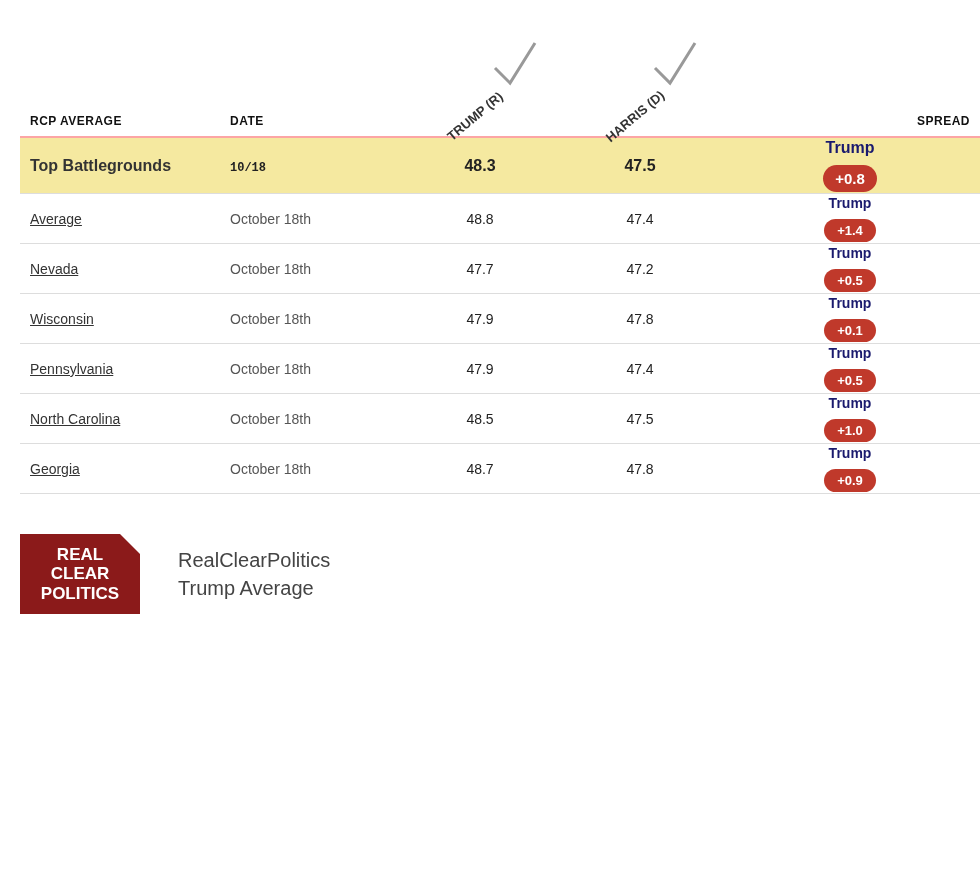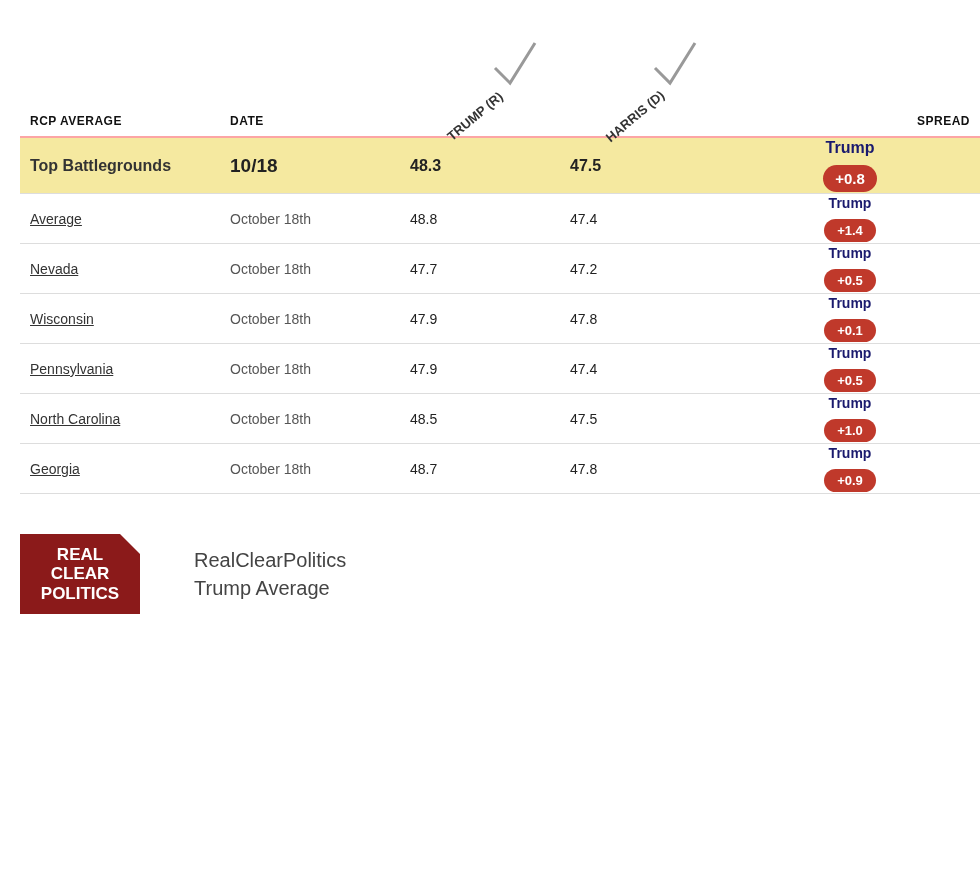--- a/index.html
+++ b/index.html
@@ -47,20 +47,21 @@
     tbody tr {
       border-bottom: 1px solid #ddd;
     }
 
     tbody tr td {
       padding: 1px 10px;
       vertical-align: middle;
     }
 
     tbody tr td.center {
+      text-align: center;
     }
 
     tbody tr td.right {
       text-align: right;
     }
 
     
     .battleground-row {
       background-color: #f5e9a0;
     }
@@ -130,21 +131,21 @@
       color: #333;
       margin-bottom: 6px;
       display: inline-block;
     }
 
     
     .footer {
       margin-top: 40px;
       display: flex;
       align-items: center;
-      gap: 24px;
+      gap: 8px;
     }
 
     .rcp-logo {
       width: 120px;
       height: 80px;
       background-color: #8b1a1a;
       color: white;
       display: flex;
       align-items: center;
       justify-content: center;
@@ -218,21 +219,21 @@
         </th>
       </tr>
     </thead>
     <tbody>
 
       <tr class="battleground-row">
         <td>
           <span style="font-weight:bold;font-size:16px;color:#333;">Top Battlegrounds</span>
         </td>
         <td>
-          <span style="font-weight:bold;font-size:19px;">10/18</span>
+          <span style="font-weight:bold;font-size:12px;font-family:Liberation Mono, monospace;">10/18</span>
         </td>
         <td class="center">
           <span style="font-weight:bold;font-size:16px;">48.3</span>
         </td>
         <td class="center">
           <span style="font-weight:bold;font-size:16px;">47.5</span>
         </td>
         <td class="right">
           <div class="spread-cell">
             <span class="spread-label" style="font-size:16px;">Trump</span>

